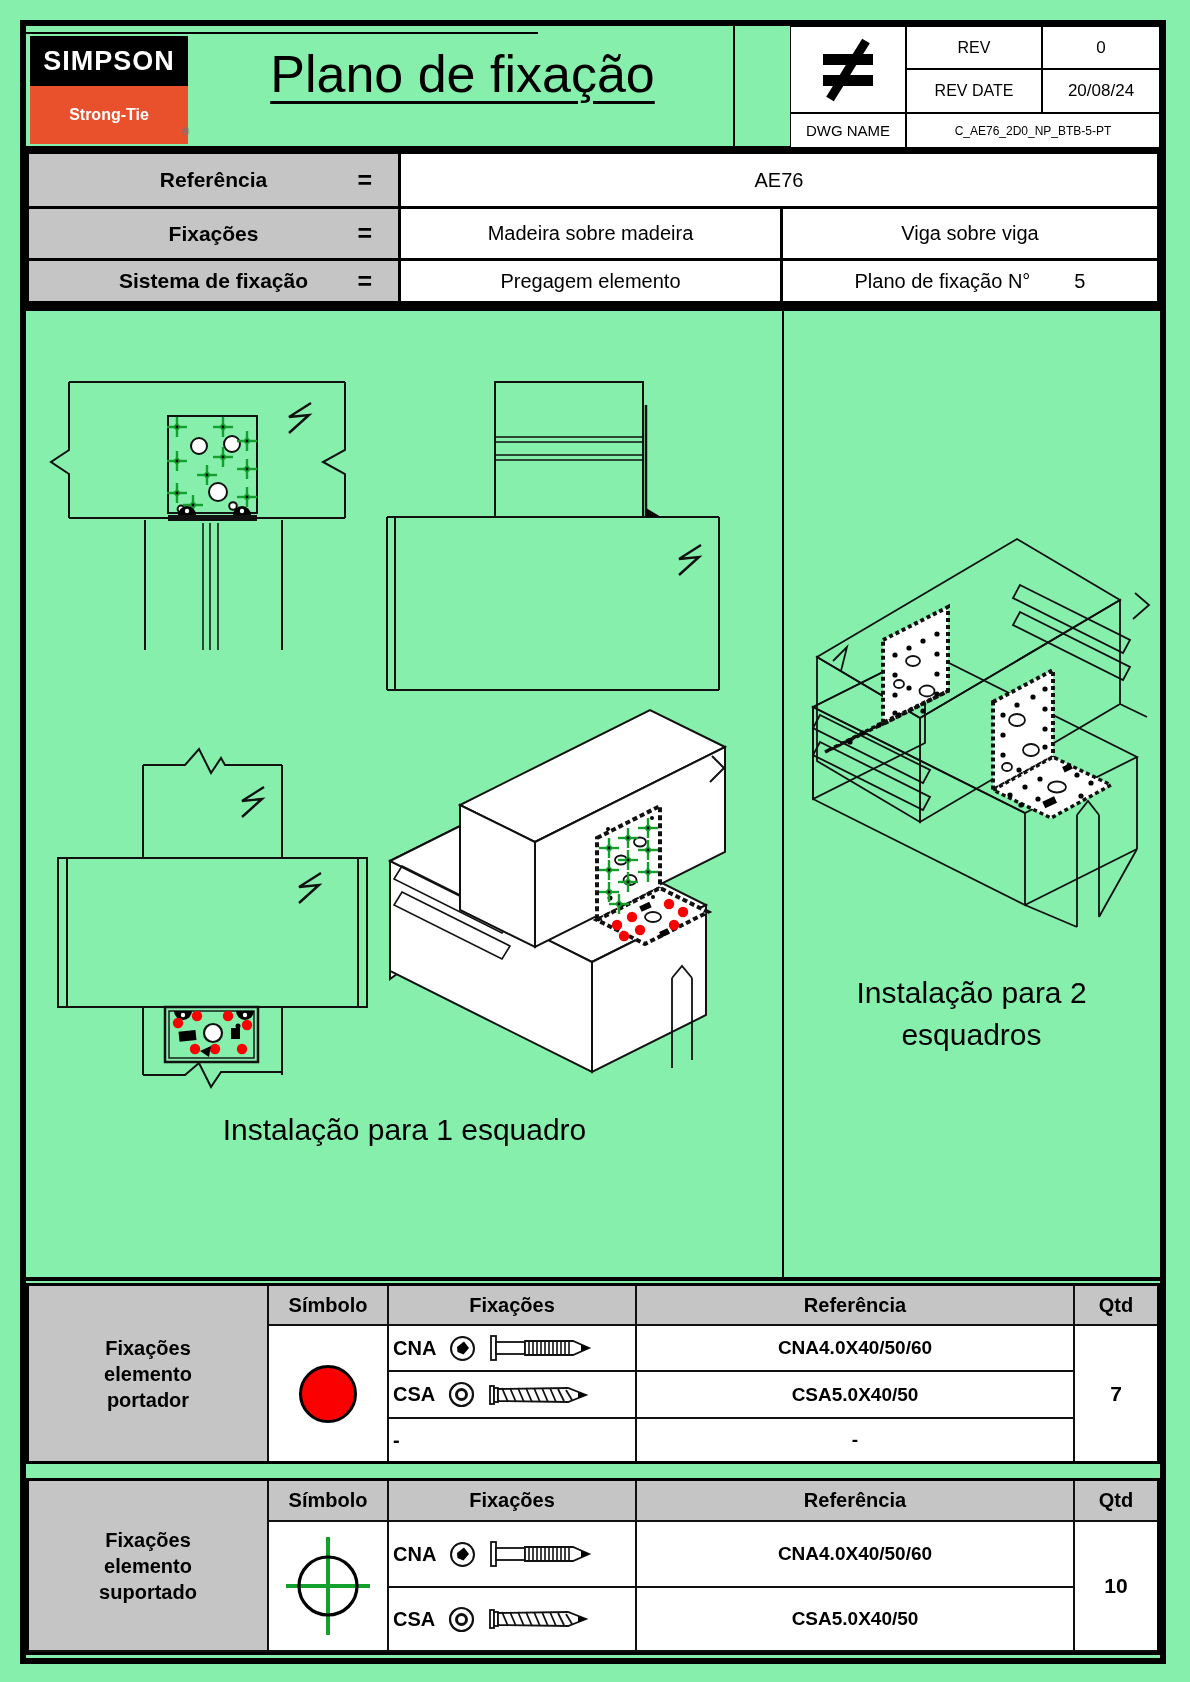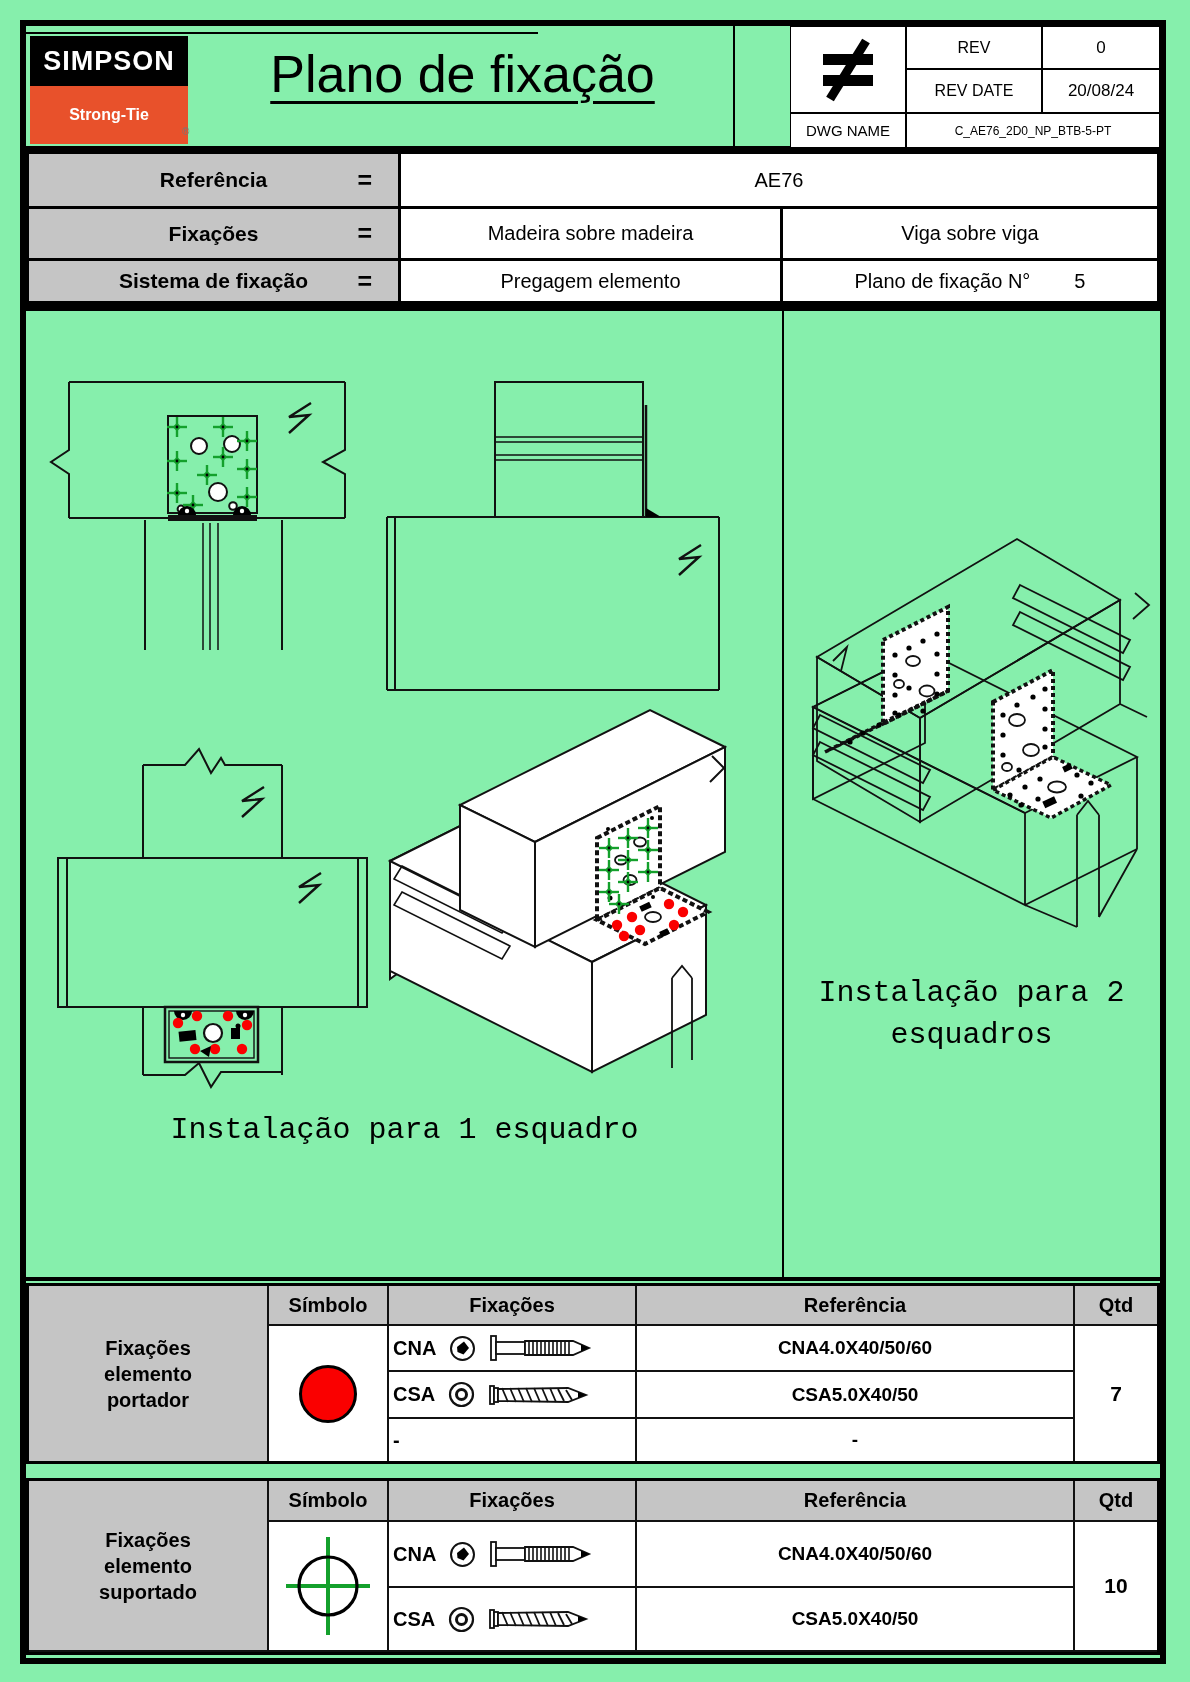--- a/index.html
+++ b/index.html
@@ -33,21 +33,21 @@
             display:grid;grid-template-columns:371fr 381fr 376fr;grid-template-rows:52px 49px 40px;
             gap:3px;background:#000;}
   .infogrid>div{background:#fff;display:flex;align-items:center;justify-content:center;}
   .ilabel{background:#c5c5c5 !important;position:relative;font-weight:bold;font-size:21px;}
   .ilabel .eq{position:absolute;right:26px;font-weight:900;font-size:25px;}
   .ival{font-size:20px;}
   .span2{grid-column:2/4;}
   .numrow{gap:44px;}
   
   .divider{left:782px;top:311px;width:2px;height:967px;background:#000;}
-  .caption{font-size:30px;text-align:center;font-family:Liberation Mono, monospace;}
+  .caption{font-size:30px;text-align:center;}
   
   .fixtable{box-sizing:border-box;border:3px solid #000;display:grid;gap:2px;background:#111;
             left:26px;width:1134px;grid-template-columns:238fr 118fr 246fr 436fr 82fr;}
   .fixtable>div{background:#fff;display:flex;align-items:center;justify-content:center;}
   .t1{top:1283px;height:181px;grid-template-rows:38px 44px 45px 42px;}
   .t2{top:1478px;height:177px;grid-template-rows:39px 64px 62px;}
   .gcell{background:#c5c5c5 !important;font-weight:bold;font-size:20px;text-align:center;
          white-space:pre-line;line-height:1.3;}
   .hcell{background:#c5c5c5 !important;font-weight:bold;font-size:20px;}
   .fixcell{justify-content:flex-start !important;padding-left:4px;gap:13px;font-weight:bold;font-size:20px;}

